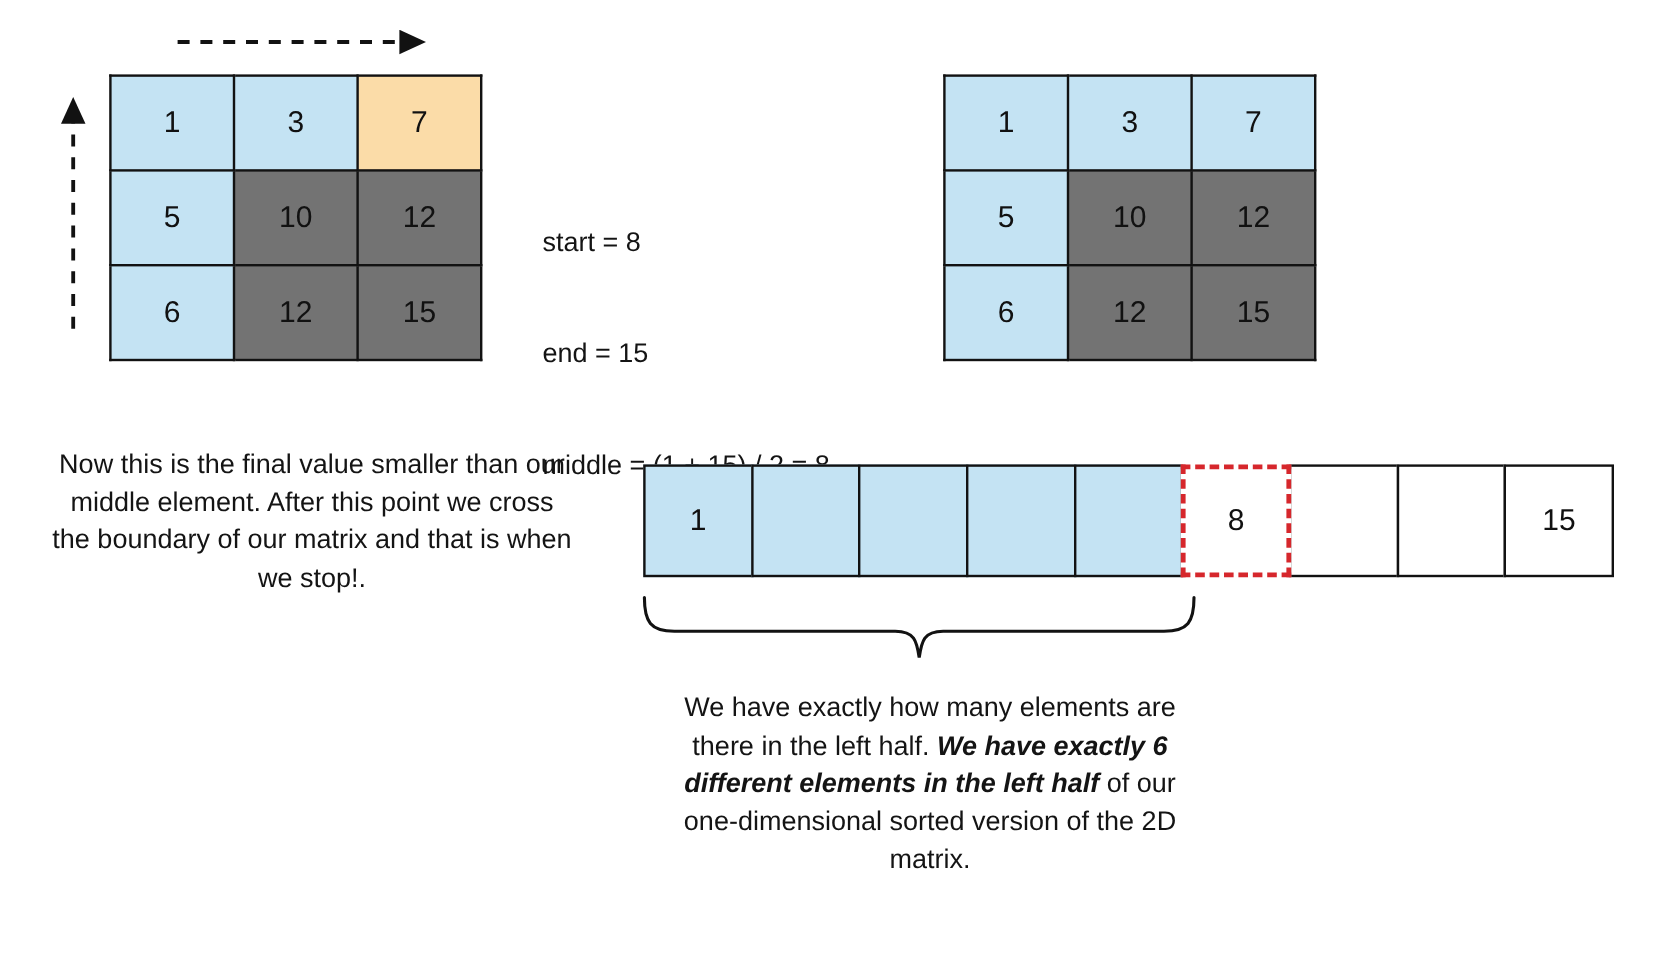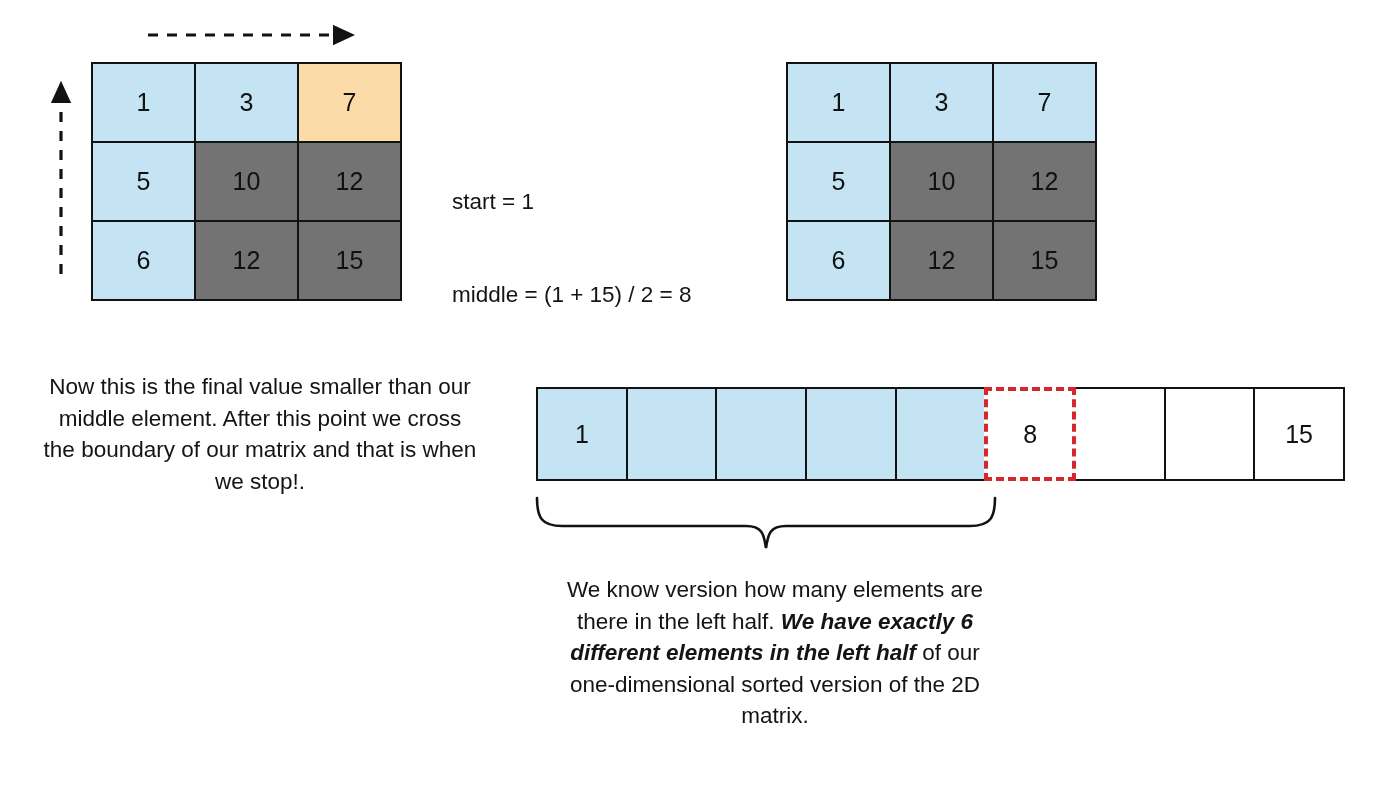--- a/index.html
+++ b/index.html
@@ -169,21 +169,22 @@
       </tr>
       <tr>
         <td class="cell-blue">6</td>
         <td>12</td>
         <td>15</td>
       </tr>
     </tbody>
   </table>
 
   <div id="formula-block">
-    <div>start = 1</div>
+    <div>start = 8</div>
+    <div>end = 15</div>
     <div>middle = (1 + 15) / 2 = 8</div>
   </div>
 
   <table id="matrix-right" class="matrix">
     <tbody>
       <tr>
         <td class="cell-blue">1</td>
         <td class="cell-blue">3</td>
         <td class="cell-blue">7</td>
       </tr>
@@ -218,16 +219,16 @@
     <path d="M 9 2
              C 9 22, 14 30, 34 30
              L 218 30
              C 234 30, 236 38, 238 52
              C 240 38, 242 30, 258 30
              L 442 30
              C 462 30, 467 22, 467 2" fill="none" stroke="#121212" stroke-width="2.6" stroke-linecap="round"></path>
   </svg>
 
   <div id="caption-bottom">
-    <span>We know version how many elements are there in the left half. </span><span class="strong">We have exactly 6 different elements in the left half</span><span> of our one-dimensional sorted version of the 2D matrix.</span>
+    <span>We have exactly how many elements are there in the left half. </span><span class="strong">We have exactly 6 different elements in the left half</span><span> of our one-dimensional sorted version of the 2D matrix.</span>
   </div>
 
 </div>
 
 </body></html>

